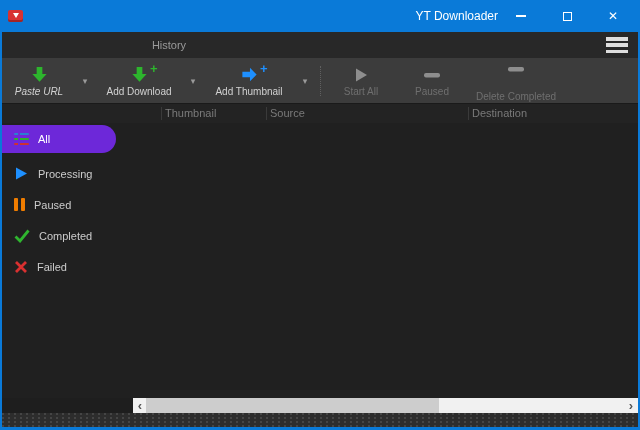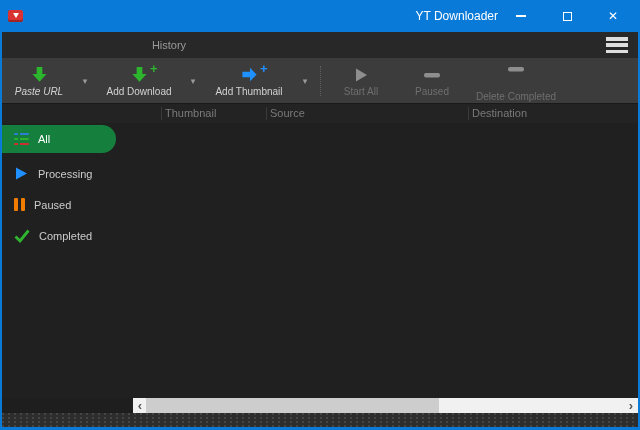--- a/index.html
+++ b/index.html
@@ -42,21 +42,21 @@
   .colheaders{height:20px;flex:0 0 20px;background:#232323;border-top:1px solid #1a1a1a;position:relative;font-size:11px;color:#7a7a7a;box-sizing:border-box;}
   .colheaders .col{position:absolute;top:3px;}
   .col-thumb{left:163px;} .col-src{left:268px;} .col-dest{left:470px;}
   .colheaders .vsep{position:absolute;top:3px;height:13px;border-left:1px solid #3a3a3a;}
   .vs1{left:159px;} .vs2{left:264px;} .vs3{left:466px;}
 
   
   .content{flex:1;background:#202020;position:relative;overflow:hidden;}
   .sidebar{position:absolute;left:0;top:2px;width:133px;}
   .side-item{height:31px;display:flex;align-items:center;gap:9px;padding-left:12px;font-size:11px;color:#cccccc;cursor:default;box-sizing:border-box;}
-  .side-item.selected{height:28px;width:114px;background:#15803d;border-radius:0 14px 14px 0;color:#ffffff;margin-bottom:5px;}
+  .side-item.selected{height:28px;width:114px;background:#6d28d9;border-radius:0 14px 14px 0;color:#ffffff;margin-bottom:5px;}
   
   .all-ic{display:flex;flex-direction:column;gap:2.5px;width:15px;}
   .all-ic i{display:block;height:2.5px;border-radius:1px;}
   .all-b{background:linear-gradient(90deg,#2a7fd0 0 4px,rgba(0,0,0,0) 4px 6px,#2a7fd0 6px 100%);}
   .all-g{background:linear-gradient(90deg,#2faf2f 0 4px,rgba(0,0,0,0) 4px 6px,#2faf2f 6px 100%);}
   .all-r{background:linear-gradient(90deg,#cf3030 0 4px,rgba(0,0,0,0) 4px 6px,#cf3030 6px 100%);}
   .pause-ic{display:flex;gap:3px;}
   .pause-ic i{display:block;width:4px;height:13px;background:#f07d00;border-radius:1px;}
 
   
@@ -217,20 +217,28 @@
 
       <div class="side-item">
         <span>
           <svg width="16" height="14" viewBox="0 0 16 14">
               <path d="M1.5 7.5 L6 12 L14.5 1.5" fill="none" stroke="#2fb52f" stroke-width="2.8"></path>
             </svg>
         </span>
         <span>Completed</span>
       </div>
 
+      <div class="side-item">
+        <span>
+          <svg width="14" height="14" viewBox="0 0 14 14">
+              <path d="M2 2 L12 12 M12 2 L2 12" fill="none" stroke="#d93030" stroke-width="2.8"></path>
+            </svg>
+        </span>
+        <span>Failed</span>
+      </div>
 
     </div>
   </div>
 
   <div class="scrollrow">
     <div class="scroll-spacer"></div>
     <div class="hscrollbar">
       <div class="scroll-arrow">
         <span>‹</span>
       </div>

